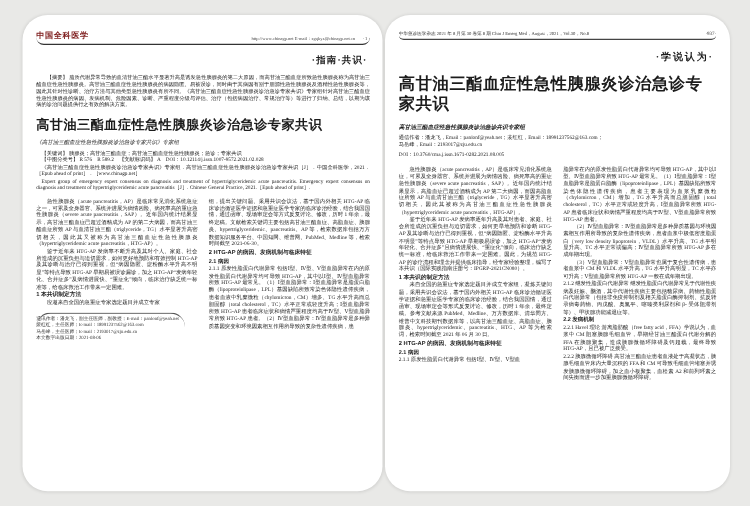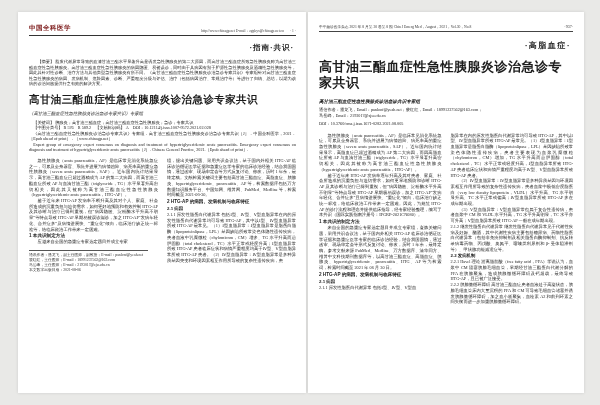--- a/index.html
+++ b/index.html
@@ -1,15 +1,15 @@
 <!DOCTYPE html>
 <html><head>
 <meta charset="utf-8">
 <style>
-  * { margin:0; padding:0; box-sizing:border-box; }
+  * { margin:0; padding:0; box-sizing:border-box;border-radius:20px; }
   html,body { width:600px; height:405px; }
   body {
     background:#e9e9e7;
     font-family:"Liberation Serif","DejaVu Serif",serif;
     color:#1c1c1c;
     position:relative;
     overflow:hidden;
   }
   .canvas { position:absolute; inset:0; }
   .page {
@@ -104,21 +104,21 @@
         <p class="noindent">2.1.1 原发性脂蛋白代谢异常 包括Ⅰ型、Ⅳ型、Ⅴ型血脂异常在内的原发性脂蛋白代谢异常均可导致 HTG-AP，其中以Ⅰ型、Ⅳ型血脂异常所致 HTG-AP 最常见。（1）Ⅰ型血脂异常：Ⅰ型血脂异常是脂蛋白脂酶（lipoproteinlipase，LPL）基因缺陷所致常染色体隐性遗传疾病，患者血液中乳糜微粒（chylomicron，CM）增多、TG 水平升高而总胆固醇（total cholesterol，TC）水平正常或轻度升高；Ⅰ型血脂异常所致 HTG-AP 患者临床症状和病情严重程度均高于Ⅳ型、Ⅴ型血脂异常所致 HTG-AP 患者。（2）Ⅳ型血脂异常：Ⅳ型血脂异常是多种异质基因突变和环境因素相互作用所导致的复杂性遗传疾病，患</p>
       </div>
     </div>
   </div>
 
   <div class="page right">
     <div class="hdr-r">
       <span class="jinfo">中华急诊医学杂志 2021 年 8 月第 30 卷第 8 期 Chin J Emerg Med，August，2021，Vol.30，No.8</span>
       <span class="pno">·937·</span>
     </div>
-    <div class="collabel-r">·高脂血症·</div>
+    <div class="collabel-r">·学说认为·</div>
     <h1 class="title-r">高甘油三酯血症性急性胰腺炎诊治急诊专家共识</h1>
     <div class="byline-r">高甘油三酯血症性急性胰腺炎诊治急诊共识专家组</div>
     <p class="corr">通信作者：潘龙飞，Email：panlonf@yeah.net；裴红红，Email：18991237562@163.com；</p>
     <p class="corr">马岳峰，Email：2193017@zju.edu.cn</p>
     <p class="doi">DOI：10.3760/cma.j.issn.1671-0282.2021.08.005</p>
     <div class="cols">
       <div class="col">
         <p>急性胰腺炎（acute pancreatitis，AP）是临床常见消化系统急症，可累及全身器官、系统并进展为病情凶险、病死率高的重症急性胰腺炎（severe acute pancreatitis，SAP）。近年国内统计结果显示，高脂血症已超过酒精成为 AP 第二大病因，而因高脂血症所致 AP 与血清甘油三酯（triglyceride，TG）水平显著升高密切相关，因此其被称为高甘油三酯血症性急性胰腺炎（hypertriglyceridemic acute pancreatitis，HTG-AP）。</p>
         <p>鉴于近年来 HTG-AP 发病率逐年升高及其对患者、家庭、社会所造成的沉重负担与迫切需求，如何更早地预防和诊断 HTG-AP 及其诊断与治疗已得到重视，但“病因隐匿、淀粉酶水平升高不明显”等特点导致 HTG-AP 早期极易误诊，加之 HTG-AP“发病年轻化、合并症多”且病情进展快、“重症化”倾向，临床治疗缺乏统一标准，给临床救治工作带来一定困难。因此，为规范 HTG-AP 的诊疗流程和理念并提供临床指导，经专家经验整理，编写了本共识（国际实践指南注册号：IPGRP-2021CN080）。</p>
         <div class="sec">1 本共识的制定方法</div>

